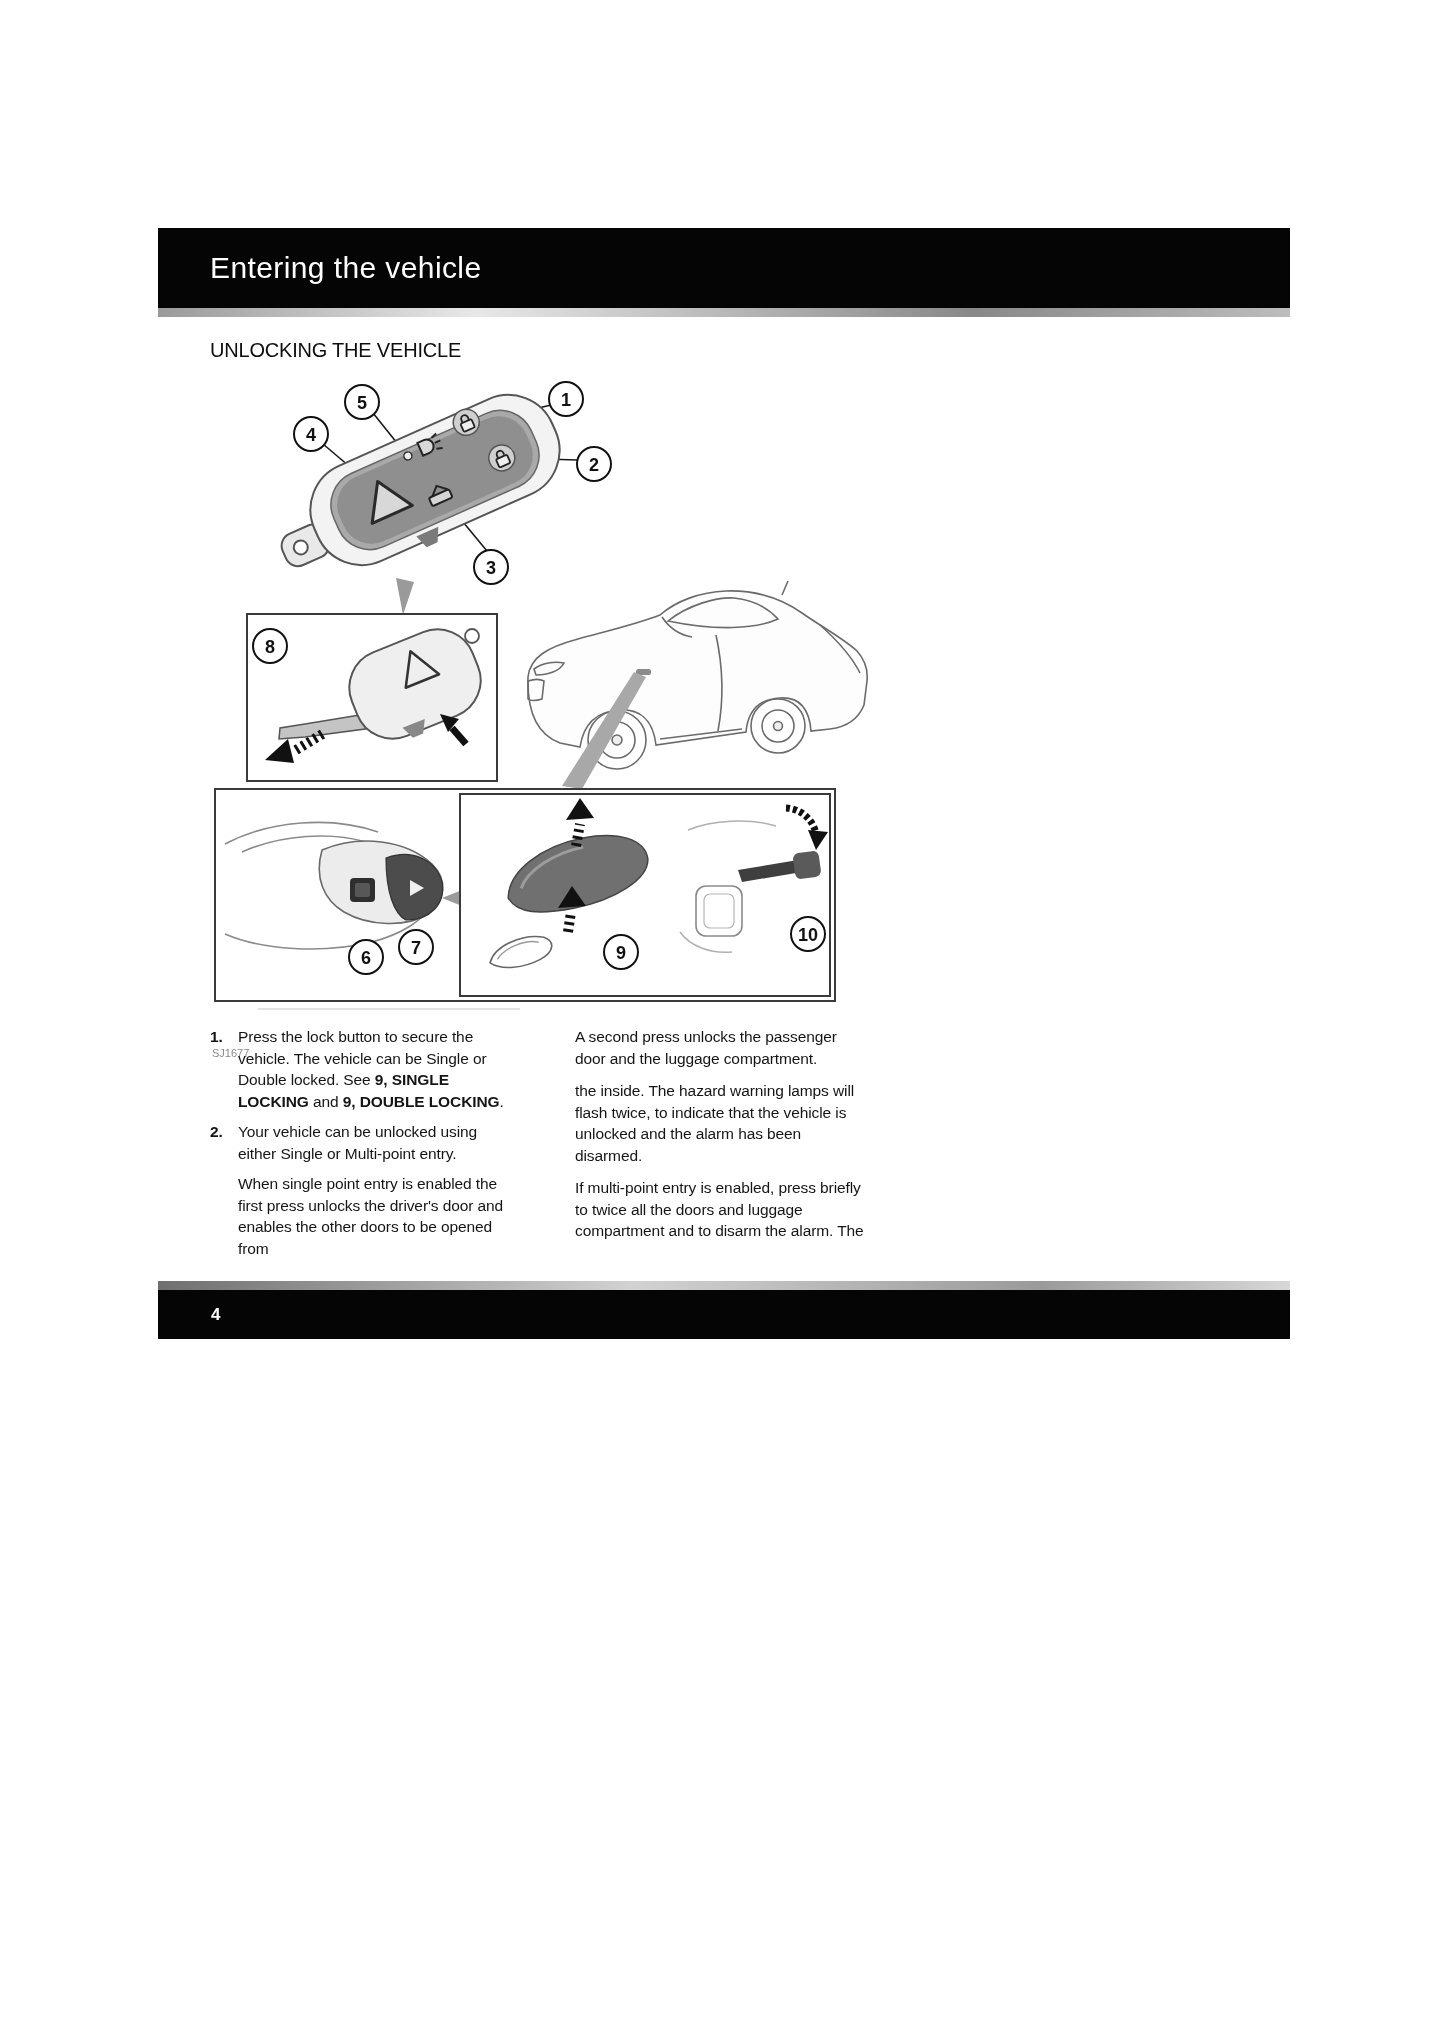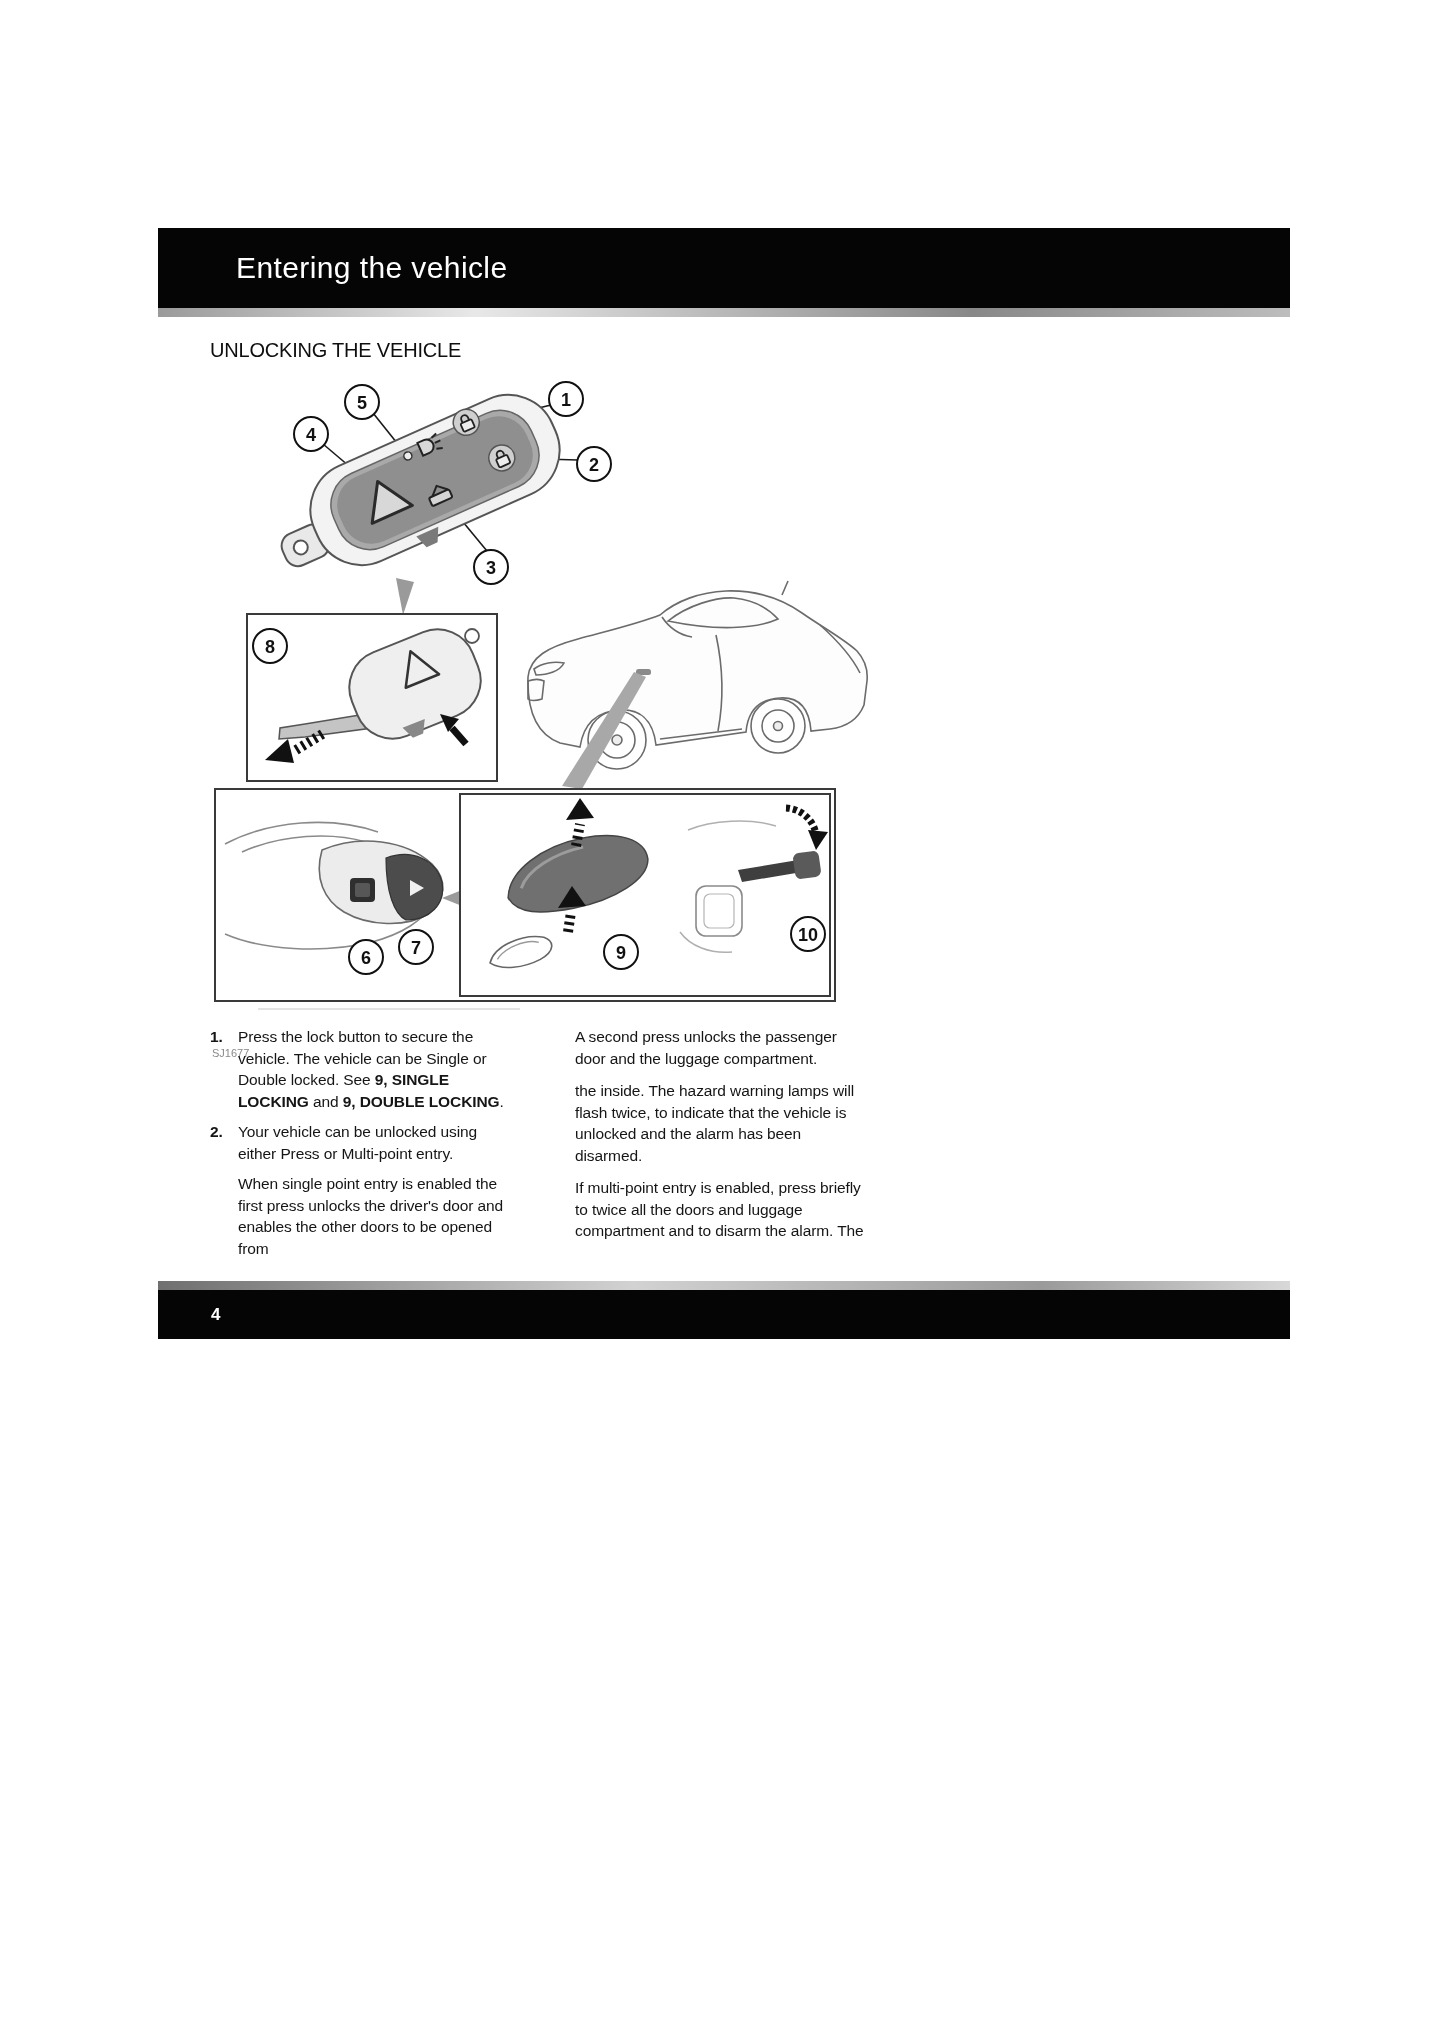--- a/index.html
+++ b/index.html
@@ -9,21 +9,21 @@
     font-family:"Liberation Sans", sans-serif;
     color:#141414;
   }
   .page { position:absolute; inset:0; background:#fff; overflow:hidden; }
 
   .header-bar {
     position:absolute; left:158px; top:228px; width:1132px; height:80px;
     background:#050505; display:flex; align-items:center; padding-left:52px;
   }
   .header-bar h1 {
-    color:#fff; font-size:30px; font-weight:400; letter-spacing:0.4px;margin-left:26px;
+    color:#fff; font-size:30px; font-weight:400; letter-spacing:0.4px;
   }
   .strip { position:absolute; left:158px; width:1132px; height:9px; }
   .strip-top { top:308px; background:linear-gradient(90deg,#9a9a9a,#e8e8e8 28%,#888 72%,#bdbdbd); }
   .strip-bottom { top:1281px; background:linear-gradient(90deg,#6f6f6f,#d2d2d2 42%,#9a9a9a 78%,#d8d8d8); }
 
   .section-title {
     position:absolute; left:210px; top:339px;
     font-size:20px; font-weight:400; color:#0e0e0e; letter-spacing:-0.2px;
   }
 
@@ -269,21 +269,21 @@
     <span class="fig-label">SJ1677</span>
   </figure>
 
   <div class="col col1">
     <div class="list-item">
       <span class="num">1.</span>
       <p><span>Press the lock button to secure the vehicle. The vehicle can be Single or Double locked. See </span><strong>9, SINGLE LOCKING</strong><span> and </span><strong>9, DOUBLE LOCKING</strong><span>.</span></p>
     </div>
     <div class="list-item">
       <span class="num">2.</span>
-      <p>Your vehicle can be unlocked using either Press or Multi-point entry.</p>
+      <p>Your vehicle can be unlocked using either Single or Multi-point entry.</p>
     </div>
     <p class="para-indent">When single point entry is enabled the first press unlocks the driver's door and enables the other doors to be opened from</p>
   </div>
 
   <div class="col col2">
     <p>A second press unlocks the passenger door and the luggage compartment.</p>
     <p>the inside. The hazard warning lamps will flash twice, to indicate that the vehicle is unlocked and the alarm has been disarmed.</p>
     <p>If multi-point entry is enabled, press briefly to twice all the doors and luggage compartment and to disarm the alarm. The</p>
   </div>
 

